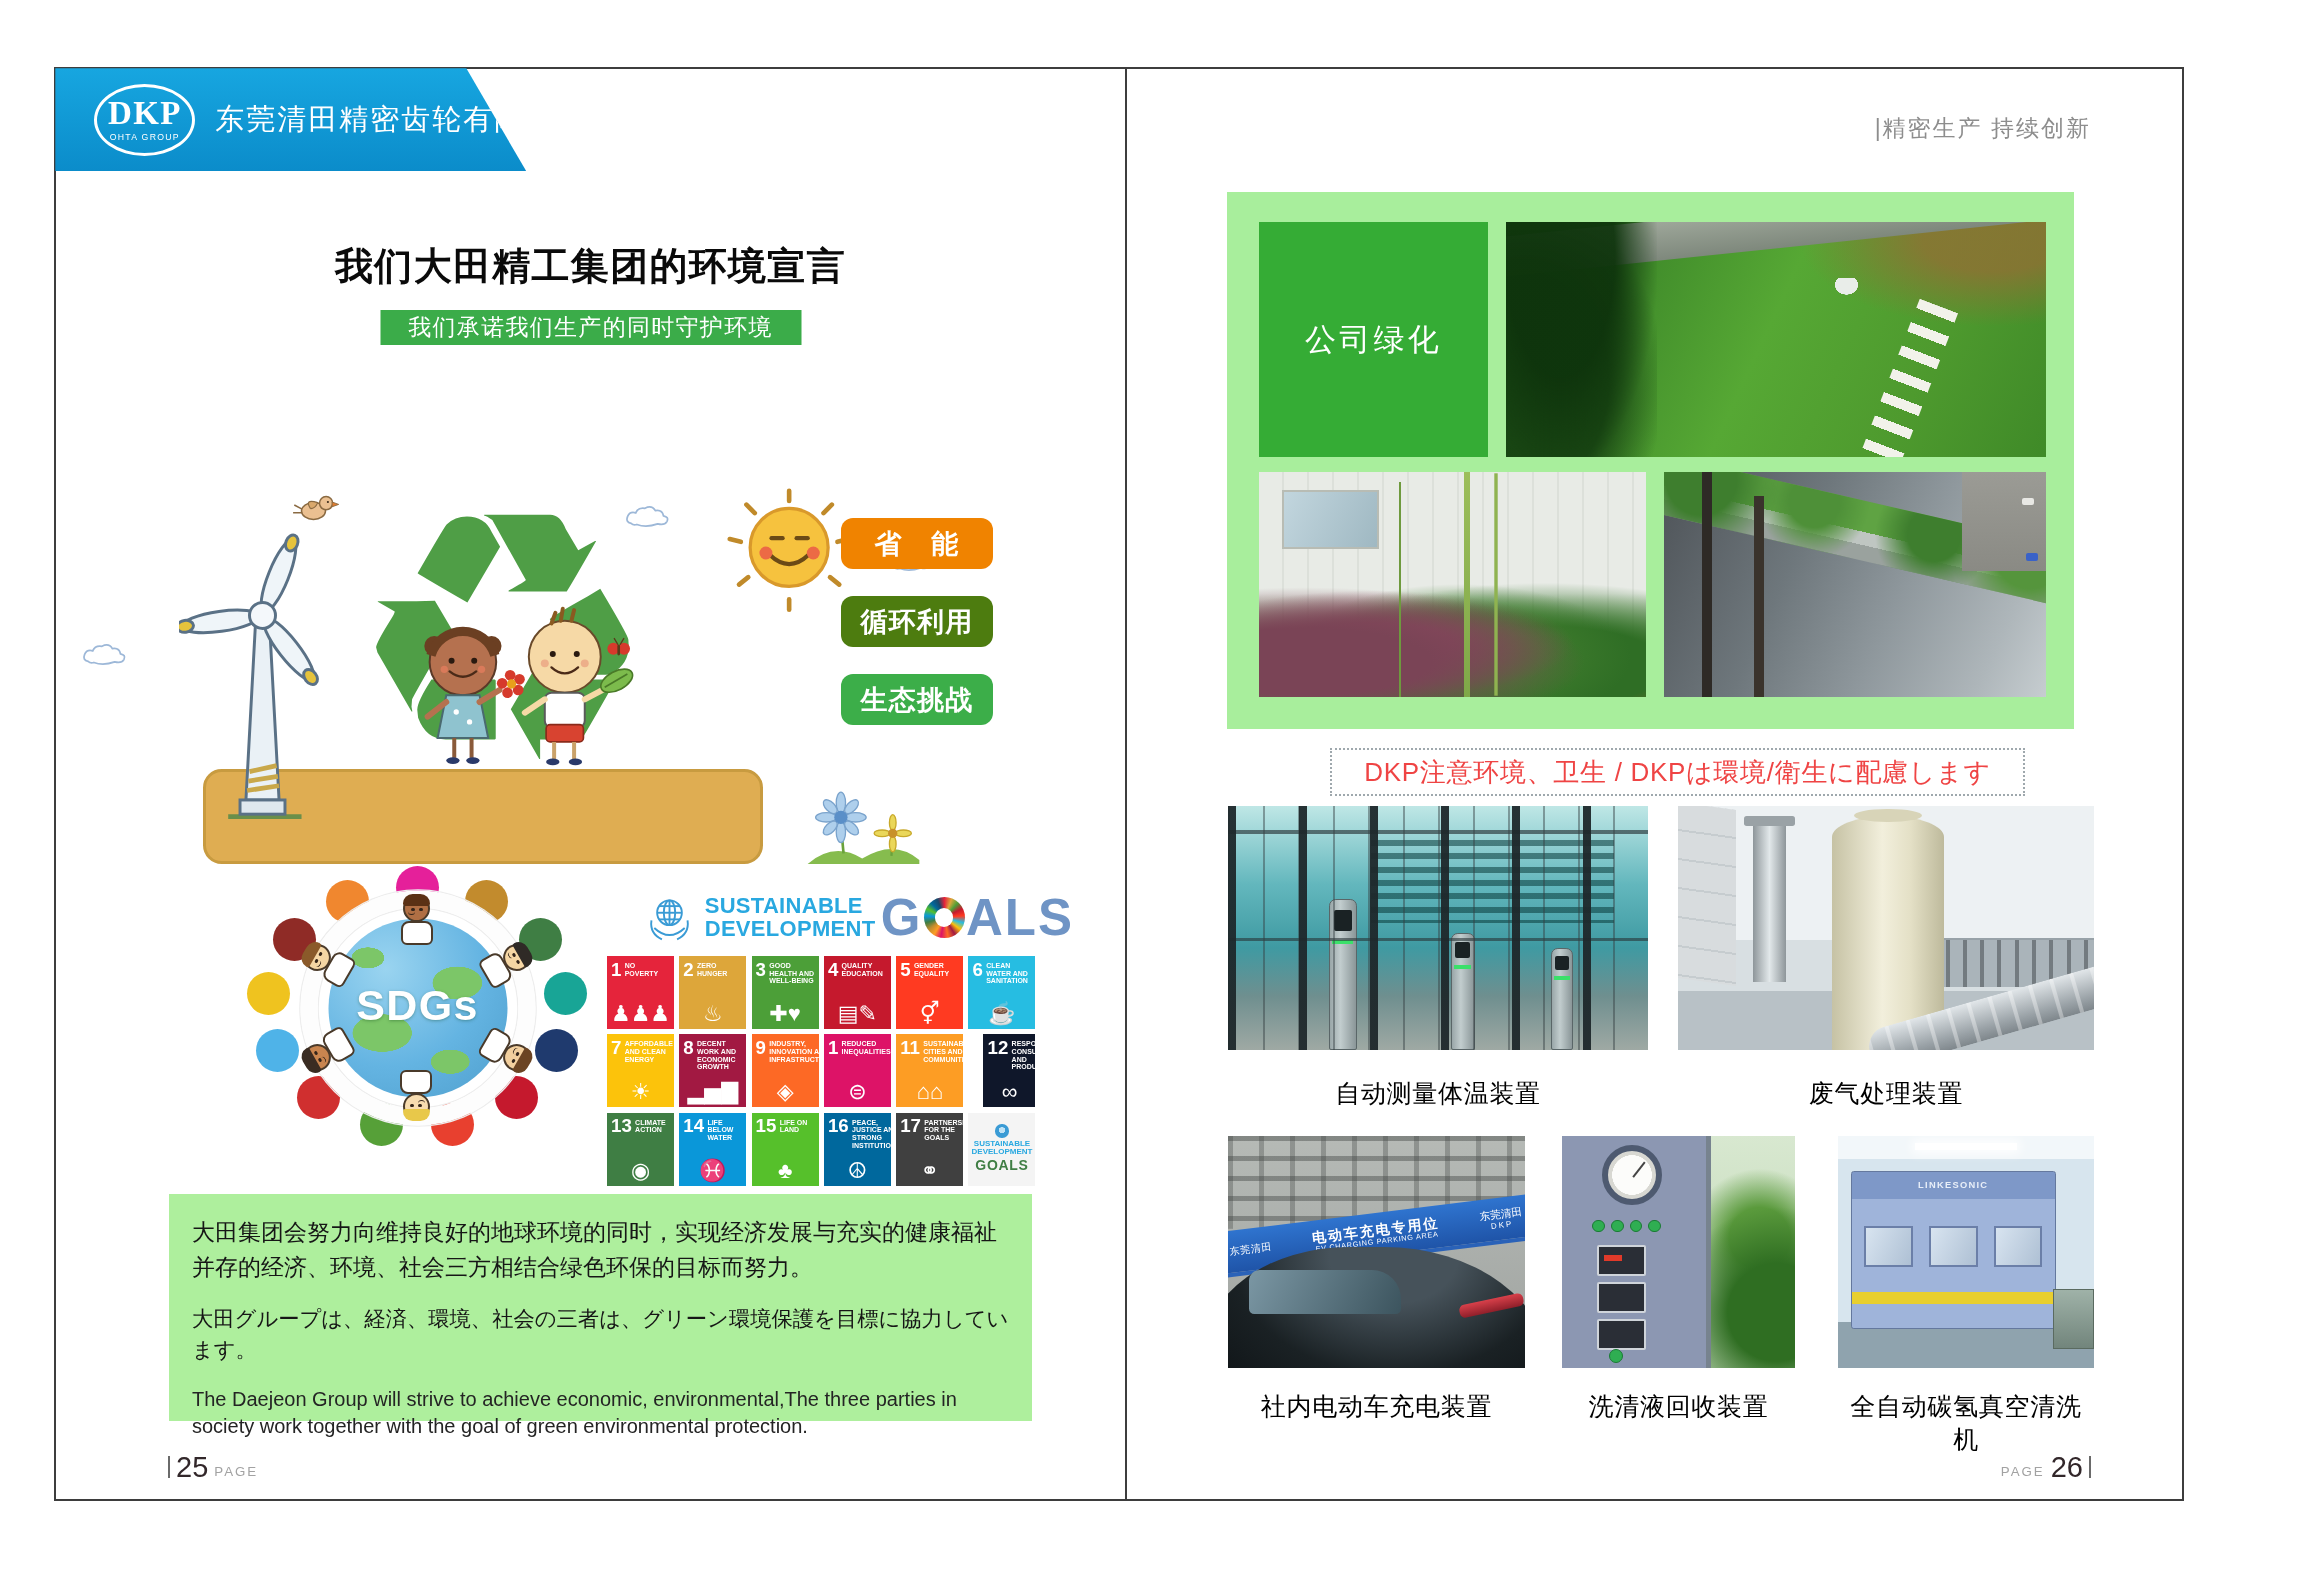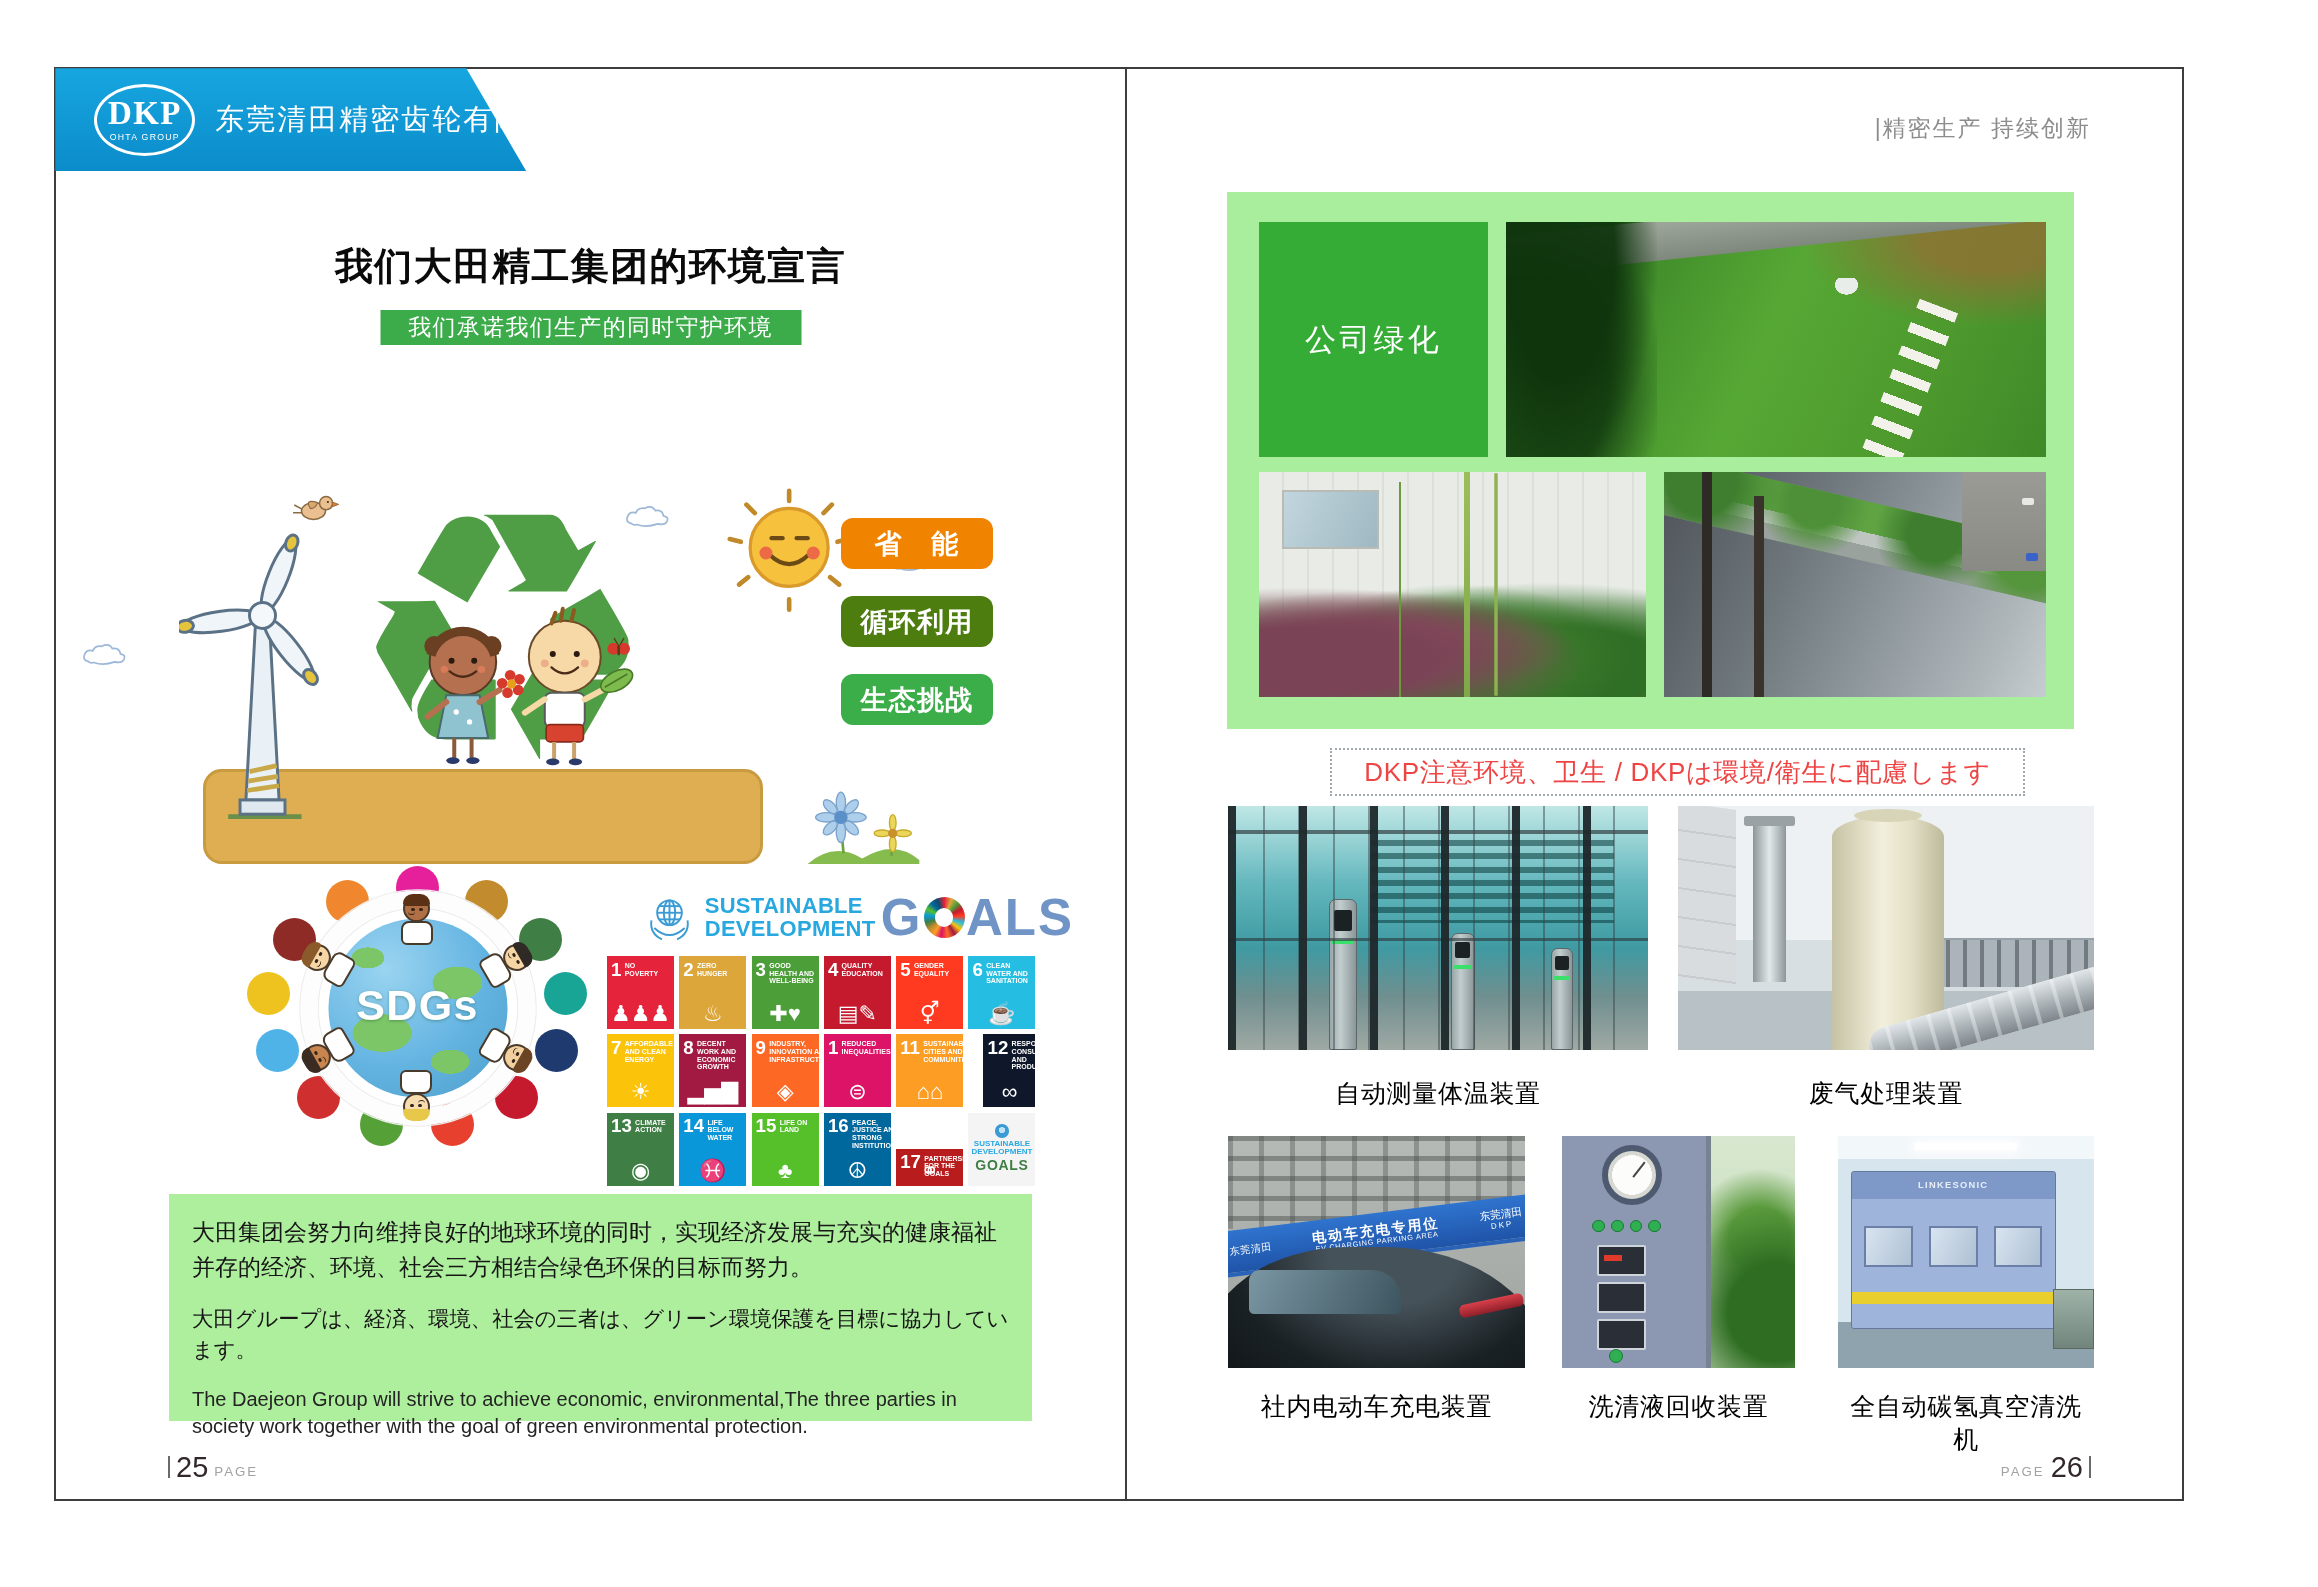--- a/index.html
+++ b/index.html
@@ -595,21 +595,21 @@
           </div>
           <div class="sdg-icon">♣</div>
         </div>
         <div class="sdg-tile" style="background: rgb(0, 104, 157);">
           <div class="sdg-head">
             <span class="sdg-num">16</span>
             <span class="sdg-label">PEACE, JUSTICE AND STRONG INSTITUTIONS</span>
           </div>
           <div class="sdg-icon">☮</div>
         </div>
-        <div class="sdg-tile" style="background: #b91c1c; margin-top: 36px;">
+        <div class="sdg-tile" style="background: #404040;">
           <div class="sdg-head">
             <span class="sdg-num">17</span>
             <span class="sdg-label">PARTNERSHIPS FOR THE GOALS</span>
           </div>
           <div class="sdg-icon">⚭</div>
         </div>
         <div class="sdg-tile sdg-tile-logo">
           <div class="mini-un"></div>
           <div class="tile-logo-line">SUSTAINABLE</div>
           <div class="tile-logo-line">DEVELOPMENT</div>

